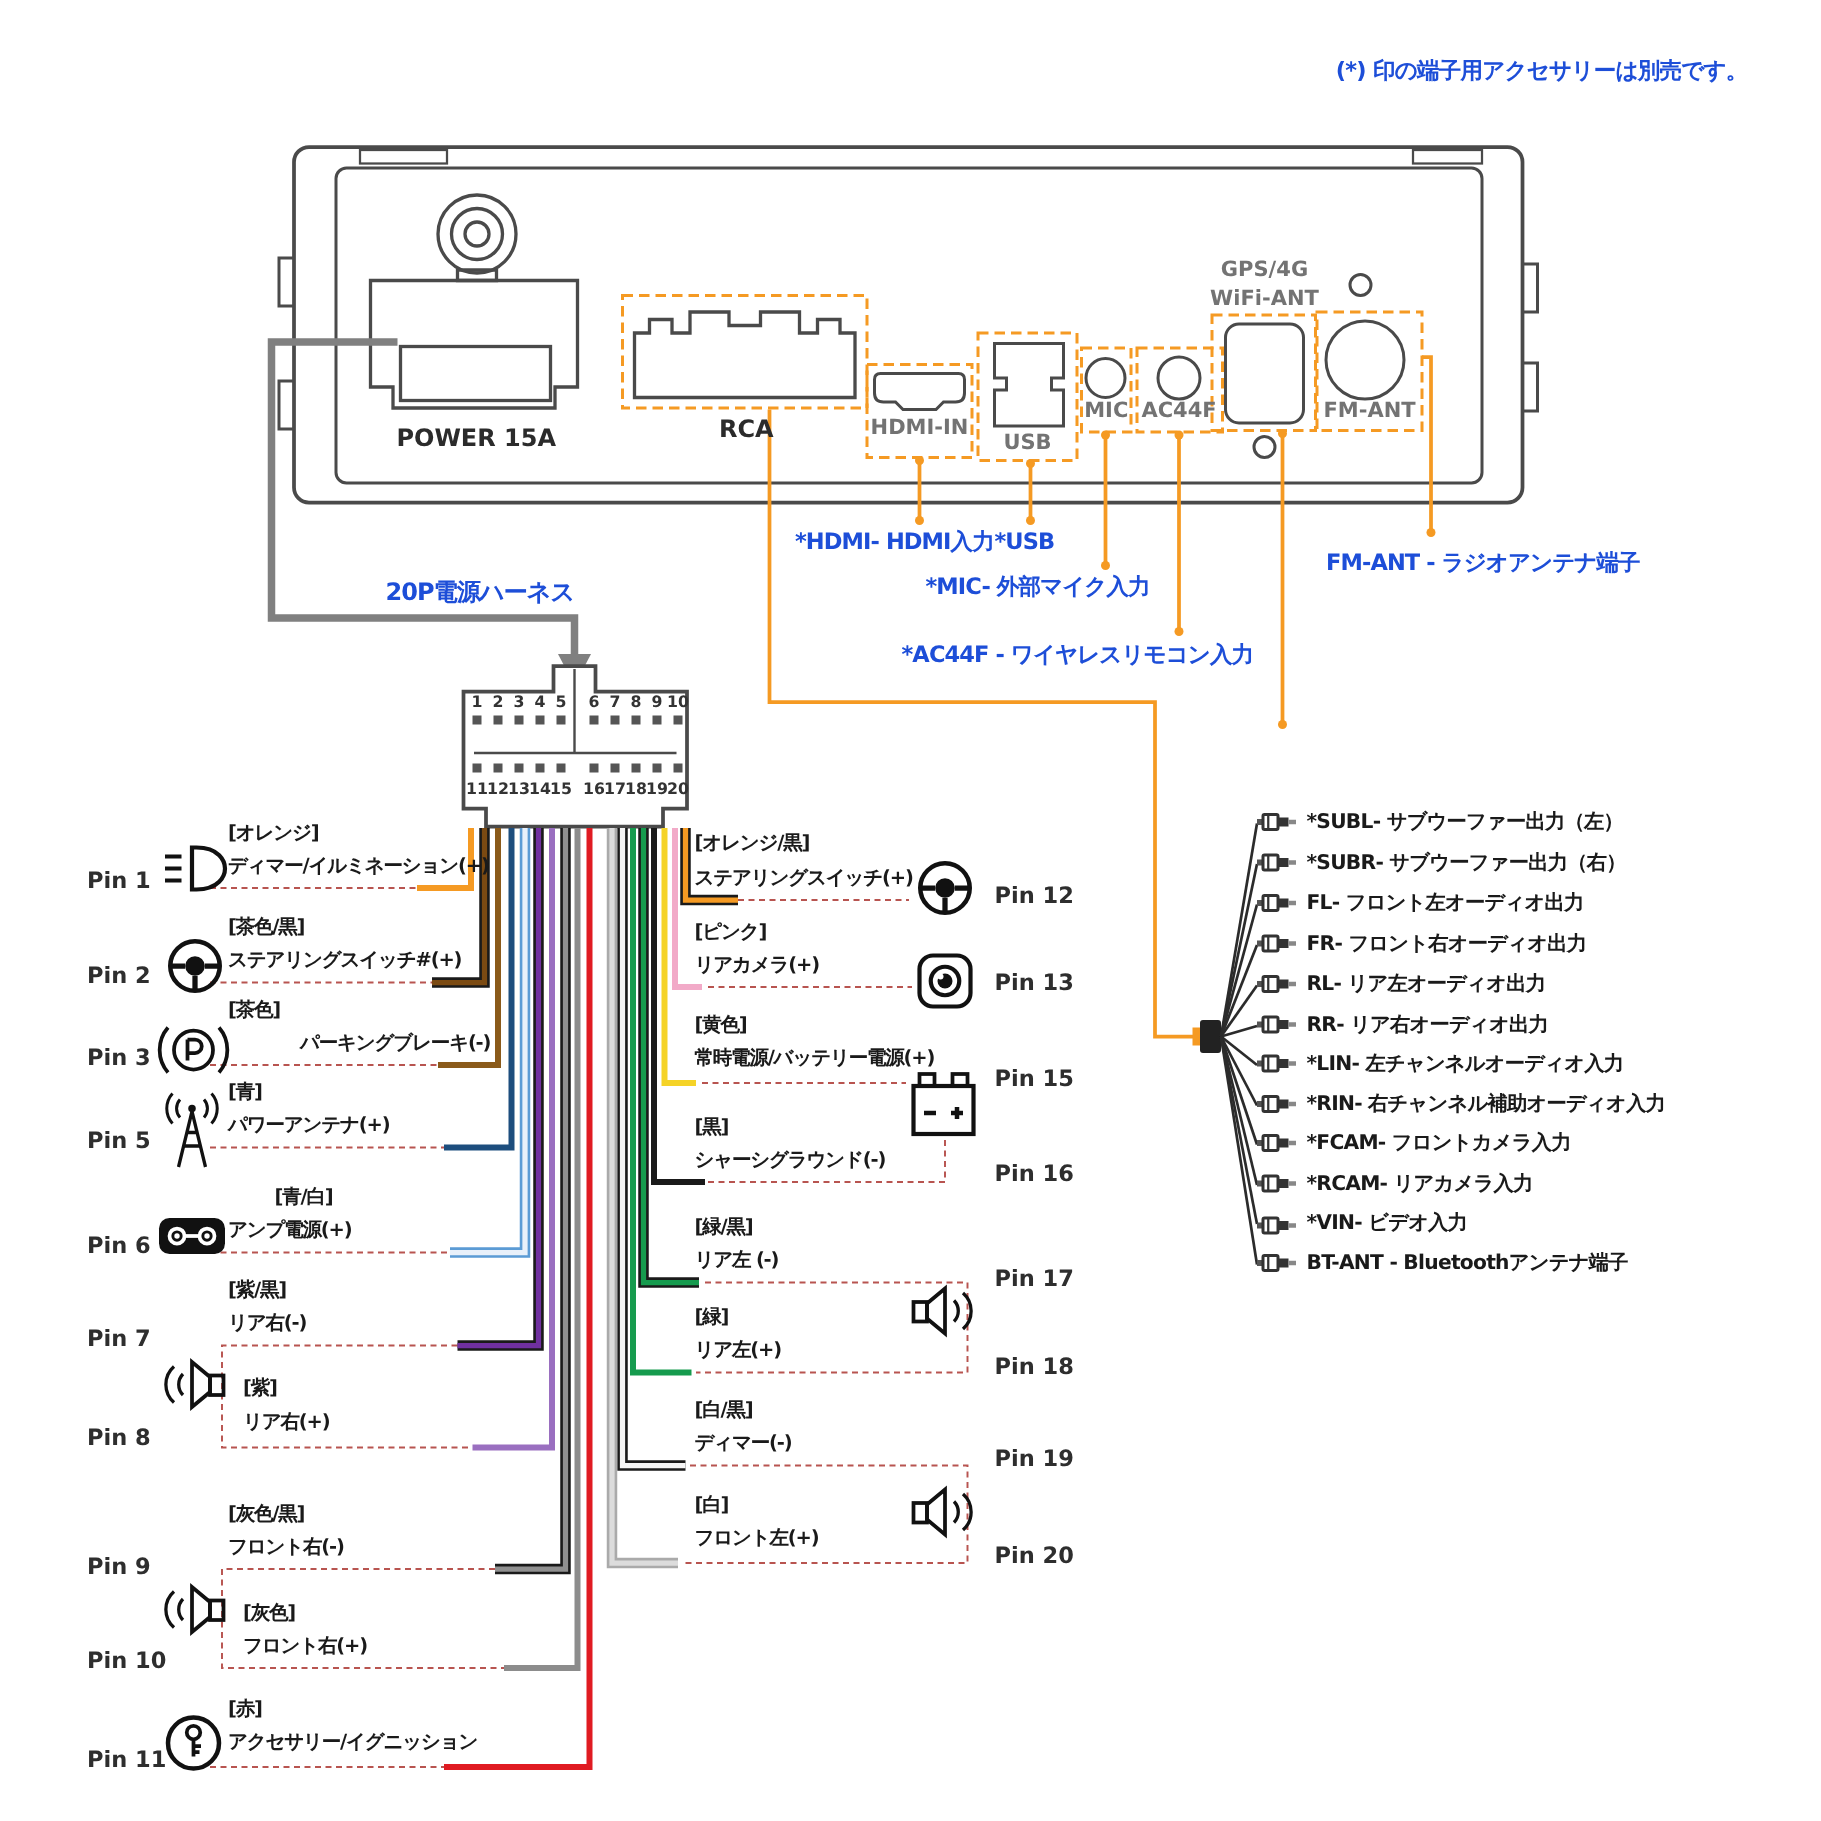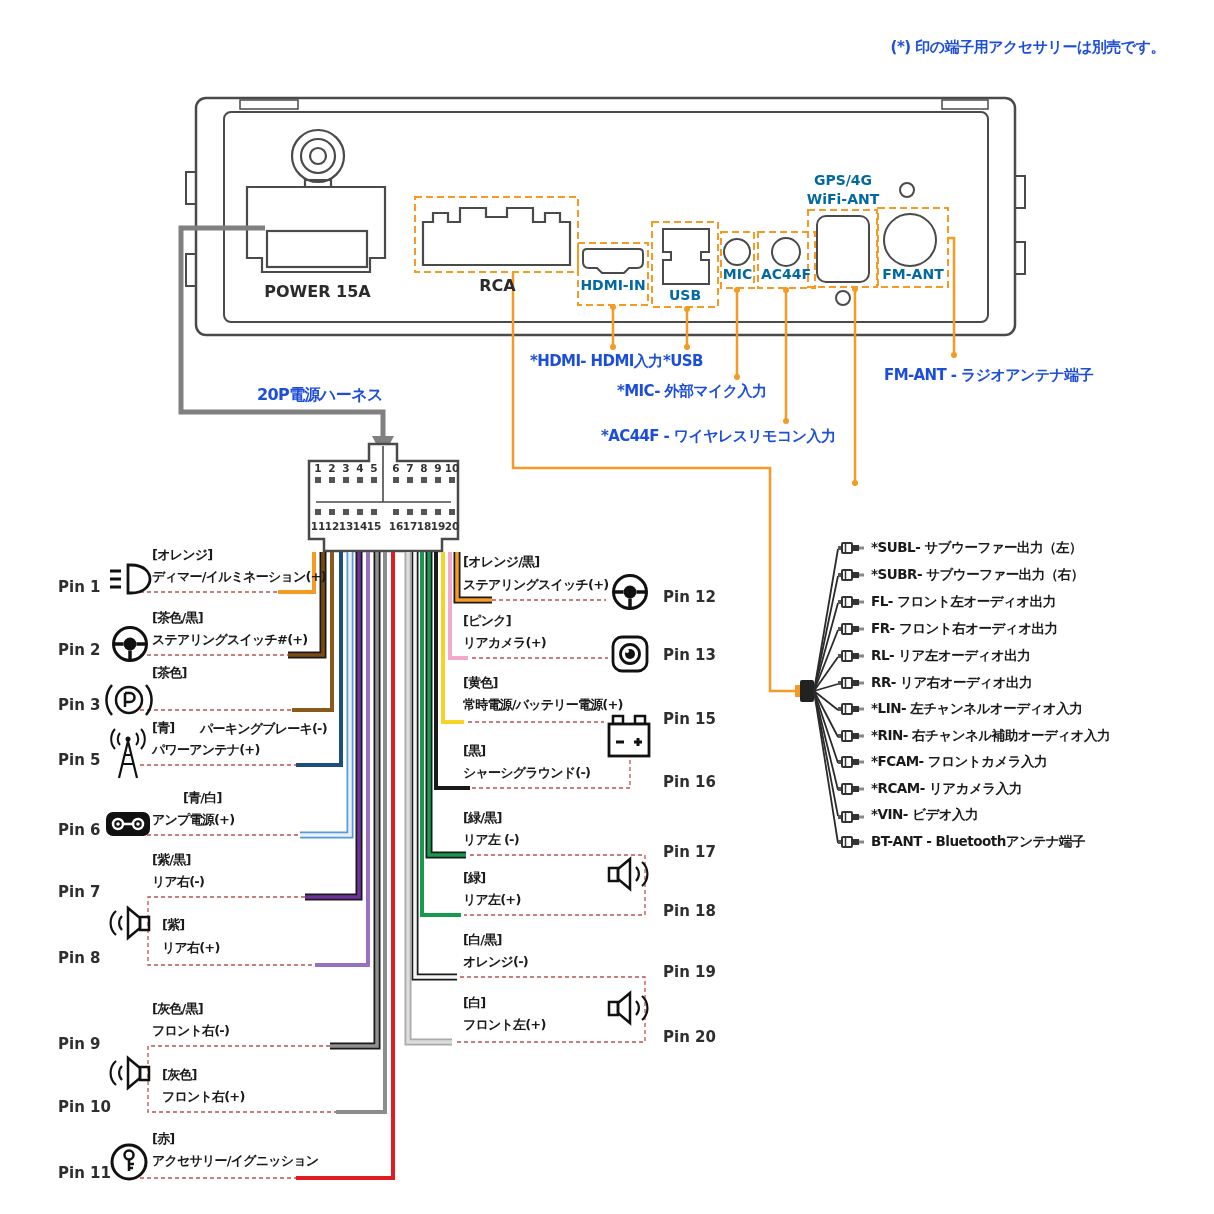--- a/index.html
+++ b/index.html
@@ -2,21 +2,21 @@
 <html><head>
 <meta charset="utf-8">
 <style>
   html,body{margin:0;padding:0;background:#fff;}
   #stage{position:relative;width:1214px;height:1214px;background:#fff;overflow:hidden;
          font-family:"DejaVu Sans",sans-serif;color:#1a1a1a;}
   #diagram-svg{position:absolute;left:0;top:0;}
   .txt{position:absolute;font-weight:700;white-space:nowrap;color:#1d4ed8;}
   .note-top{font-size:15px;letter-spacing:-0.5px;}
   .note-bottom{font-size:16px;letter-spacing:-0.5px;}
-  .panel-label{font-size:14px;text-align:center;color:#0369a1;}
+  .panel-label{font-size:14px;text-align:center;color:#737373;}
   .panel-label-lg{font-size:16px;text-align:center;color:#2b2b2b;}
   .callout{font-size:15px;letter-spacing:-0.6px;}
   .pin-id{position:absolute;font-weight:700;font-size:15px;color:#2e2e2e;white-space:nowrap;}
   .tag{position:absolute;font-weight:700;font-size:13px;letter-spacing:-0.8px;white-space:nowrap;}
   .func{position:absolute;font-weight:700;font-size:13px;letter-spacing:-0.8px;white-space:nowrap;}
   .icon{position:absolute;}
   .icon svg{display:block;}
   .rca-row{position:absolute;display:flex;align-items:center;gap:7px;}
   .rca-row .lbl{font-weight:700;font-size:13.5px;letter-spacing:-0.5px;white-space:nowrap;}
   .pin-num{position:absolute;width:16px;text-align:center;font-size:10.5px;font-weight:700;color:#333;}
@@ -249,21 +249,21 @@
   <div class="icon" style="left:110px;top:624px;">
     <svg width="40" height="40" viewBox="0 0 40 40" fill="none" stroke="#111">
       <circle cx="20" cy="20" r="16.5" stroke-width="3"></circle>
       <circle cx="20" cy="20" r="6.5" fill="#111" stroke="none"></circle>
       <path d="M4,20 H13.5 M26.5,20 H36 M20,26.5 V36" stroke-width="3.5"></path>
     </svg>
   </div>
 
   <div class="pin-id" style="left:58px;top:696px;">Pin 3</div>
   <div class="tag" style="left:152px;top:664px;">[茶色]</div>
-  <div class="func" style="left:152px;top:720px;padding-left:48px;">パーキングブレーキ(-)</div>
+  <div class="func" style="left:152px;top:686px;padding-left:48px;">パーキングブレーキ(-)</div>
   <div class="icon" style="left:102px;top:682px;">
     <svg width="54" height="36" viewBox="0 0 54 36" fill="none" stroke="#111" stroke-width="2.5">
       <path d="M10,3 A23,23 0 0 0 10,33"></path>
       <path d="M44,3 A23,23 0 0 1 44,33"></path>
       <circle cx="27" cy="18" r="13"></circle>
       <path d="M23,11 V25 M23,11 H28 A4.5,4.5 0 0 1 28,20 H23"></path>
     </svg>
   </div>
 
   <div class="pin-id" style="left:58px;top:751px;">Pin 5</div>
@@ -382,21 +382,21 @@
       <path d="M14,17 L26,7 L26,37 L14,27 Z"></path>
       <path d="M32,15 A10,10 0 0 1 32,29 M38,10 A16,16 0 0 1 38,34" stroke-width="2.2"></path>
     </svg>
   </div>
 
   <div class="tag" style="left:463px;top:869px;">[緑]</div>
   <div class="func" style="left:463px;top:891px;">リア左(+)</div>
   <div class="pin-id" style="left:663px;top:902px;">Pin 18</div>
 
   <div class="tag" style="left:463px;top:931px;">[白/黒]</div>
-  <div class="func" style="left:463px;top:953px;">オレンジ(-)</div>
+  <div class="func" style="left:463px;top:953px;">ディマー(-)</div>
   <div class="pin-id" style="left:663px;top:963px;">Pin 19</div>
   <div class="icon" style="left:604px;top:986px;">
     <svg width="46" height="44" viewBox="0 0 46 44" fill="none" stroke="#111" stroke-width="2.5">
       <rect x="5" y="16" width="9" height="13"></rect>
       <path d="M14,17 L26,7 L26,37 L14,27 Z"></path>
       <path d="M32,15 A10,10 0 0 1 32,29 M38,10 A16,16 0 0 1 38,34" stroke-width="2.2"></path>
     </svg>
   </div>
 
   <div class="tag" style="left:463px;top:994px;">[白]</div>

